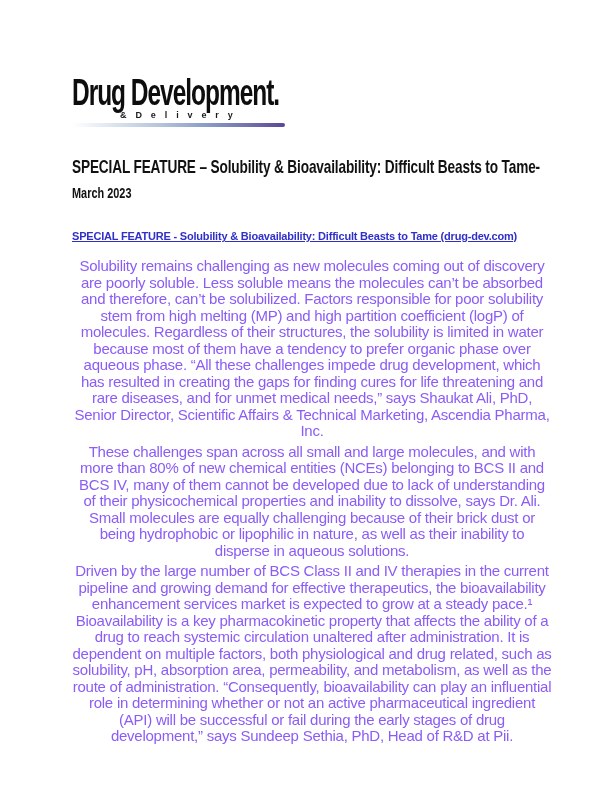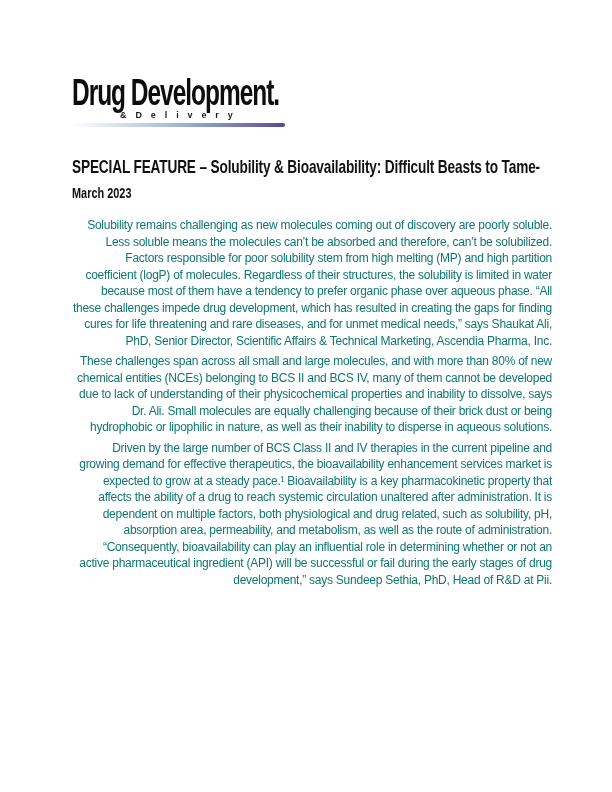--- a/index.html
+++ b/index.html
@@ -66,41 +66,44 @@
     letter-spacing: -0.2px;
     color: #3030c8;
     text-decoration: underline;
     cursor: pointer;
     font-weight: bold;
   }
 
   
   .body-text { margin-top: 14px; width: 480px; }
   .body-text p {
-    font-size: 12px;
+    font-size: 15px;
     line-height: 16.5px;
     letter-spacing: -0.25px;
-    color: #0f766e;
+    color: #8b5cf6;
     margin-bottom: 4px;
-    text-align: right;
+    text-align: center;
   }
 </style>
 </head>
 <body>
 
 <div class="page">
 
   <div class="logo-block">
     <div class="logo-title">Drug Development.</div>
     <div class="logo-sub">&amp; D e l i v e r y</div>
     <div class="logo-line"></div>
   </div>
 
   <h1 class="article-heading"><span>SPECIAL FEATURE – Solubility &amp; Bioavailability: Difficult Beasts to Tame- </span><span class="heading-date">March 2023</span></h1>
 
+  <div class="link-row">
+    <a class="article-link">SPECIAL FEATURE - Solubility &amp; Bioavailability: Difficult Beasts to Tame (drug-dev.com)</a>
+  </div>
 
   <div class="body-text">
     <p>Solubility remains challenging as new molecules coming out of discovery are poorly soluble. Less soluble means the molecules can’t be absorbed and therefore, can’t be solubilized. Factors responsible for poor solubility stem from high melting (MP) and high partition coefficient (logP) of molecules. Regardless of their structures, the solubility is limited in water because most of them have a tendency to prefer organic phase over aqueous phase. “All these challenges impede drug development, which has resulted in creating the gaps for finding cures for life threatening and rare diseases, and for unmet medical needs,” says Shaukat Ali, PhD, Senior Director, Scientific Affairs &amp; Technical Marketing, Ascendia Pharma, Inc.</p>
     <p>These challenges span across all small and large molecules, and with more than 80% of new chemical entities (NCEs) belonging to BCS II and BCS IV, many of them cannot be developed due to lack of understanding of their physicochemical properties and inability to dissolve, says Dr. Ali. Small molecules are equally challenging because of their brick dust or being hydrophobic or lipophilic in nature, as well as their inability to disperse in aqueous solutions.</p>
     <p>Driven by the large number of BCS Class II and IV therapies in the current pipeline and growing demand for effective therapeutics, the bioavailability enhancement services market is expected to grow at a steady pace.¹ Bioavailability is a key pharmacokinetic property that affects the ability of a drug to reach systemic circulation unaltered after administration. It is dependent on multiple factors, both physiological and drug related, such as solubility, pH, absorption area, permeability, and metabolism, as well as the route of administration. “Consequently, bioavailability can play an influential role in determining whether or not an active pharmaceutical ingredient (API) will be successful or fail during the early stages of drug development,” says Sundeep Sethia, PhD, Head of R&amp;D at Pii.</p>
   </div>
 
 </div>
 
 </body></html>

